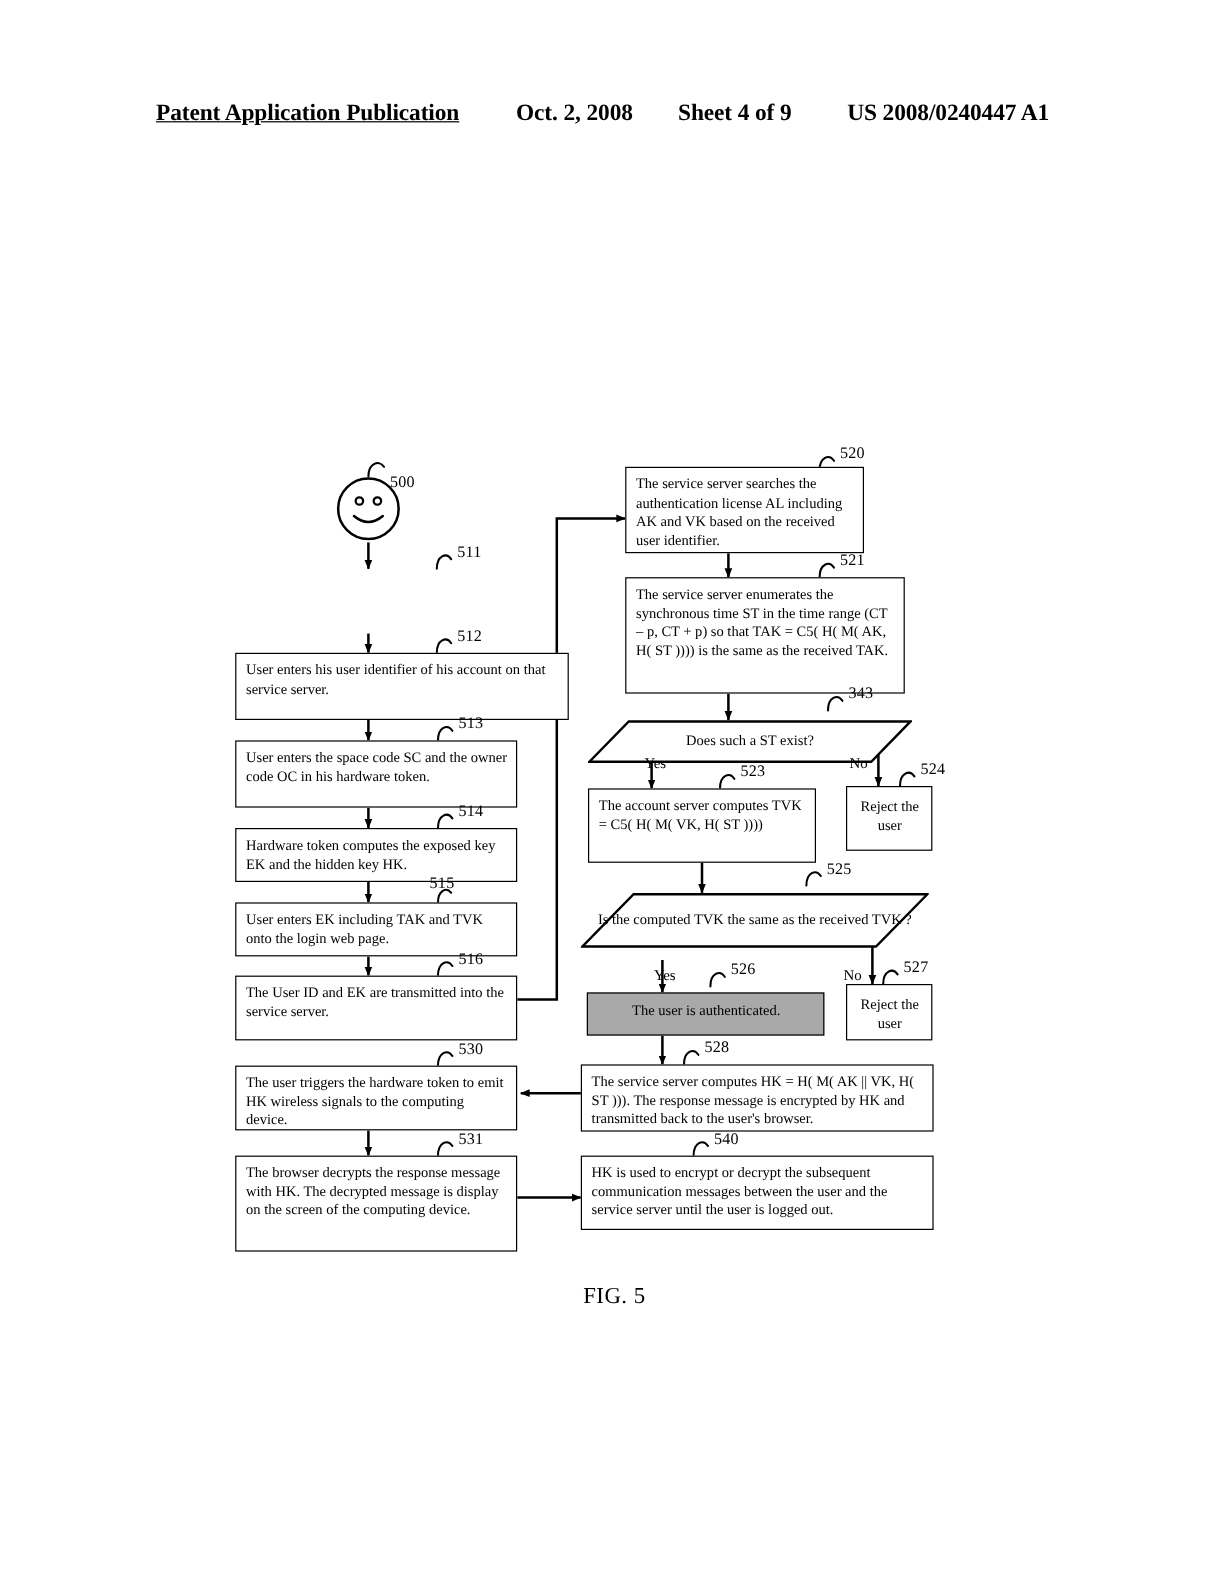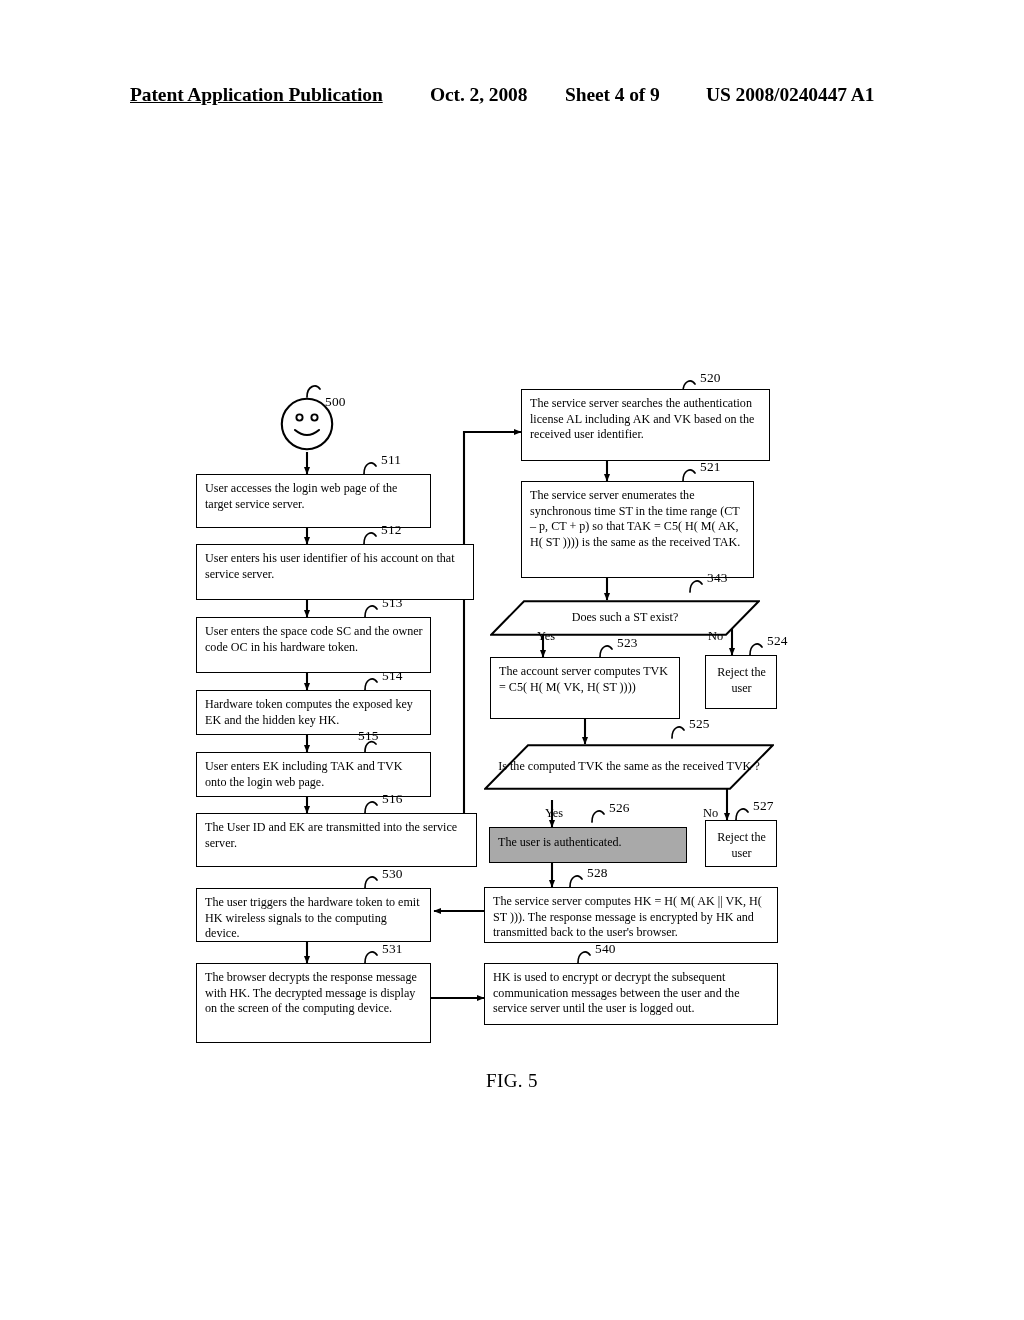--- a/index.html
+++ b/index.html
@@ -58,20 +58,21 @@
     border: 1.6px solid #000;
     background: #ffffff;
     font-size: 12.1px;
     line-height: 1.30;
     padding: 6px 7px 4px 8px;
     font-family: "Liberation Serif", "DejaVu Serif", serif;
   }
   .node.shaded {
     background: #a9a9a9;
     border: 1.6px solid #000;
+    text-align: center;
   }
   .node.center {
     text-align: center;
     padding-top: 9px;
   }
 
   
   .decision {
     position: absolute;
     box-sizing: border-box;
@@ -213,53 +214,50 @@
       <path d="M600,657 C600,646 608,643 612,649"></path>
       <path d="M750,655 C750,644 758,641 762,647"></path>
       <path d="M672,738 C672,727 680,724 684,730"></path>
       <path d="M592,822 C592,811 600,808 604,814"></path>
       <path d="M736,820 C736,809 744,806 748,812"></path>
       <path d="M570,887 C570,876 578,873 582,879"></path>
       <path d="M578,963 C578,952 586,949 590,955"></path>
     </g>
   </svg>
 
-  <div class="node" style="left:196px; top:474px; width:235px; height:54px;">
-    <span>User accesses the login web page of the target service server.</span>
-  </div>
 
   <div class="node" style="left:196px; top:544px; width:278px; height:56px;">
     <span>User enters his user identifier of his account on that service server.</span>
   </div>
 
   <div class="node" style="left:196px; top:617px; width:235px; height:56px;">
     <span>User enters the space code SC and the owner code OC in his hardware token.</span>
   </div>
 
   <div class="node" style="left:196px; top:690px; width:235px; height:45px;">
     <span>Hardware token computes the exposed key EK and the hidden key HK.</span>
   </div>
 
   <div class="node" style="left:196px; top:752px; width:235px; height:45px;">
     <span>User enters EK including TAK and TVK onto the login web page.</span>
   </div>
 
-  <div class="node" style="left:196px; top:813px; width:281px; height:54px;">
+  <div class="node" style="left:196px; top:813px; width:235px; height:54px;">
     <span>The User ID and EK are transmitted into the service server.</span>
   </div>
 
   <div class="node" style="left:196px; top:963px; width:235px; height:80px;">
     <span>The browser decrypts the response message with HK. The decrypted message is display on the screen of the computing device.</span>
   </div>
 
   <div class="node" style="left:196px; top:888px; width:235px; height:54px;">
     <span>The user triggers the hardware token to emit HK wireless signals to the computing device.</span>
   </div>
 
-  <div class="node" style="left:521px; top:389px; width:249px; height:72px;">
+  <div class="node" style="left:521px; top:389px; width:199px; height:72px;">
     <span>The service server searches the authentication license AL including AK and VK  based on the received user identifier.</span>
   </div>
 
   <div class="node" style="left:521px; top:481px; width:233px; height:97px;">
     <span>The service server enumerates the synchronous time ST in the time range (CT – p, CT + p) so that  TAK = C5( H( M( AK, H( ST )))) is the same as the received TAK.</span>
   </div>
 
   <div class="decision" style="left:490px; top:600px; width:270px; height:36px;">
     <svg class="dec-shape" viewBox="0 0 270 36" preserveAspectRatio="none" xmlns="http://www.w3.org/2000/svg">
       <polygon points="34,1.2 268.8,1.2 236,34.8 1.2,34.8" fill="#fff" stroke="#000" stroke-width="2" vector-effect="non-scaling-stroke"></polygon>

